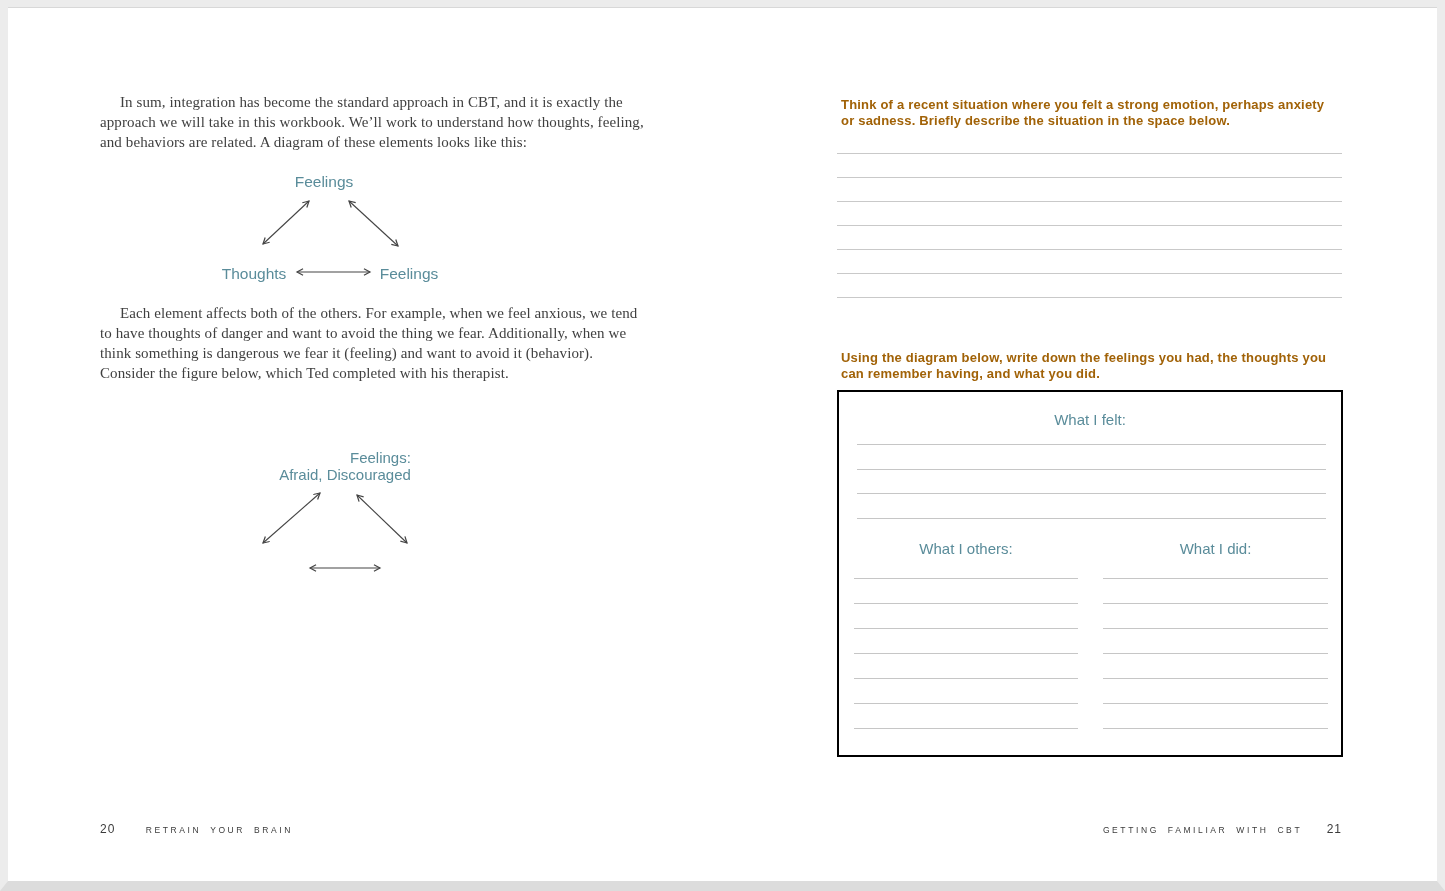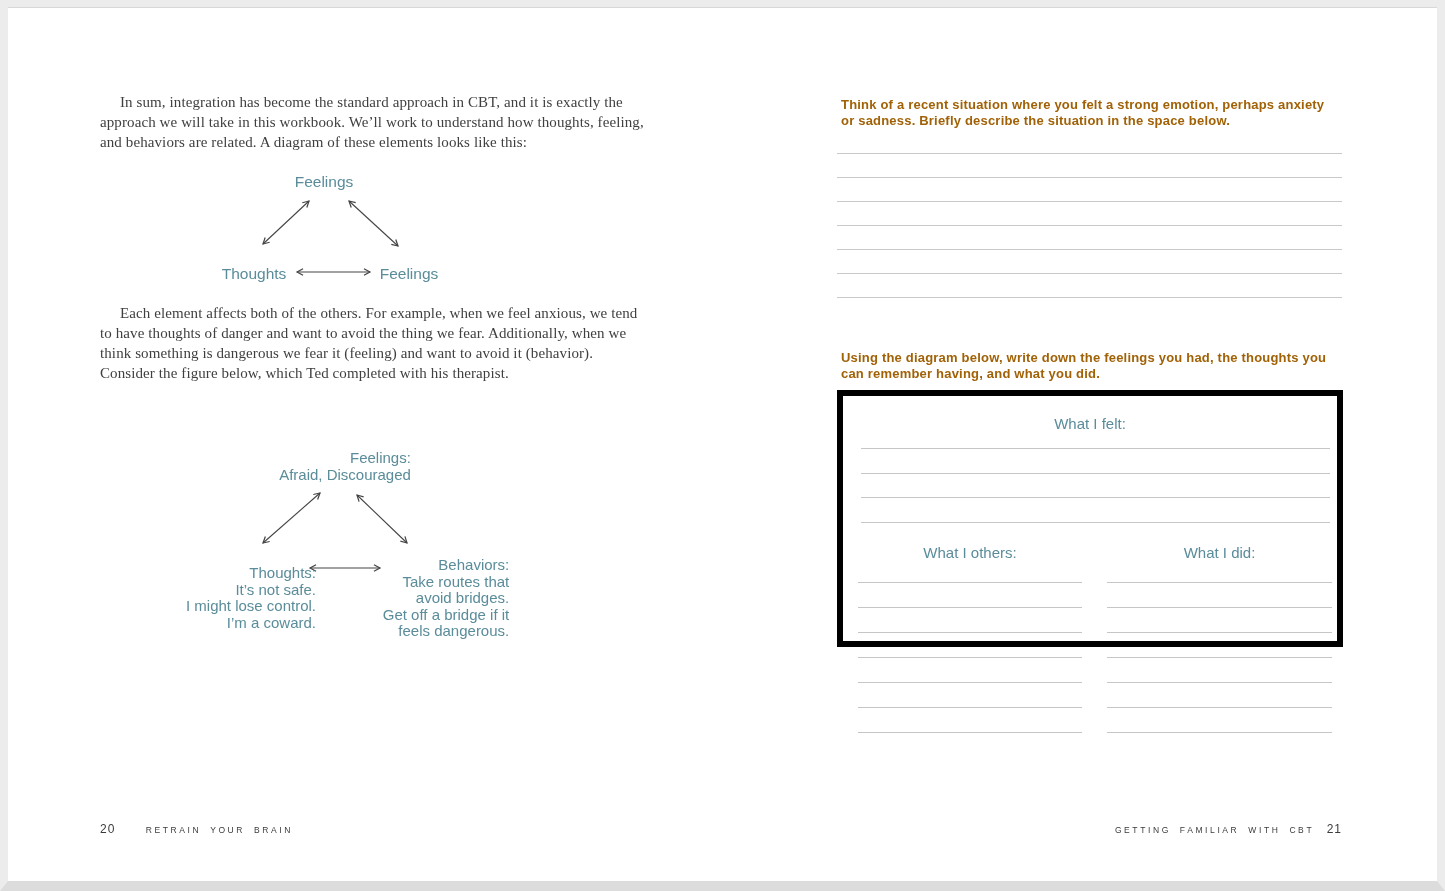--- a/index.html
+++ b/index.html
@@ -69,22 +69,22 @@
     font-size: 13px;
     line-height: 15.5px;
     color: #a16207;
     letter-spacing: 0.2px;
   }
   .rule { position: absolute; height: 1px; background: #c9c9c9; }
 
   .worksheet-box {
     position: absolute;
     left: 837px; top: 390px;
-    width: 506px; height: 257px;
-    border: 6px solid #000000;
+    width: 506px; height: 367px;
+    border: 2px solid #000000;
     box-sizing: border-box;
     text-decoration: underline;
   }
   .ws-label {
     position: absolute;
     font-family: "Liberation Sans", sans-serif;
     font-size: 15px;
     color: #5a8c9a;
     text-align: center;
     white-space: nowrap;
@@ -138,34 +138,21 @@
         <line x1="212" y1="90" x2="262" y2="138" stroke="#444444" stroke-width="1.1" marker-start="url(#ah2)" marker-end="url(#ah2)"></line>
         <line x1="165" y1="163" x2="235" y2="163" stroke="#444444" stroke-width="1.1" marker-start="url(#ah2)" marker-end="url(#ah2)"></line>
       </svg>
 
 
       <div class="dblock" style="left:200px; top:45px;">
         <span class="dline">Feelings:</span>
         <span class="dline">Afraid, Discouraged</span>
       </div>
 
-      <div class="dblock" style="left:106px; top:160px;">
-        <span class="dline">Thoughts:</span>
-        <span class="dline">It’s not safe.</span>
-        <span class="dline">I might lose control.</span>
-        <span class="dline">I’m a coward.</span>
-      </div>
-
-      <div class="dblock" style="left:301px; top:152px;">
-        <span class="dline">Behaviors:</span>
-        <span class="dline">Take routes that</span>
-        <span class="dline">avoid bridges.</span>
-        <span class="dline">Get off a bridge if it</span>
-        <span class="dline">feels dangerous.</span>
-      </div>
+
     </div>
 
     <div class="footer" style="left:100px; top:819px;">
       <span class="pagenum">20</span>
       <span class="running-title" style="margin-left:26px;">RETRAIN YOUR BRAIN</span>
     </div>
   </div>
 
   <div>
 
@@ -207,19 +194,19 @@
       <div class="ws-rule" style="left:264px; top:211px; width:225px;"></div>
       <div class="ws-rule" style="left:264px; top:236px; width:225px;"></div>
       <div class="ws-rule" style="left:264px; top:261px; width:225px;"></div>
       <div class="ws-rule" style="left:264px; top:286px; width:225px;"></div>
       <div class="ws-rule" style="left:264px; top:311px; width:225px;"></div>
       <div class="ws-rule" style="left:264px; top:336px; width:225px;"></div>
     </div>
 
     <div class="footer" style="right:103px; top:819px; text-align:right;">
       <span class="running-title">GETTING FAMILIAR WITH CBT</span>
-      <span class="pagenum" style="margin-left:8px;">21</span>
+      <span class="pagenum" style="margin-left:20px;">21</span>
     </div>
   </div>
 
   <div class="edge-frame"></div>
   <div class="outer-band"></div>
 </div>
 
 </body></html>

